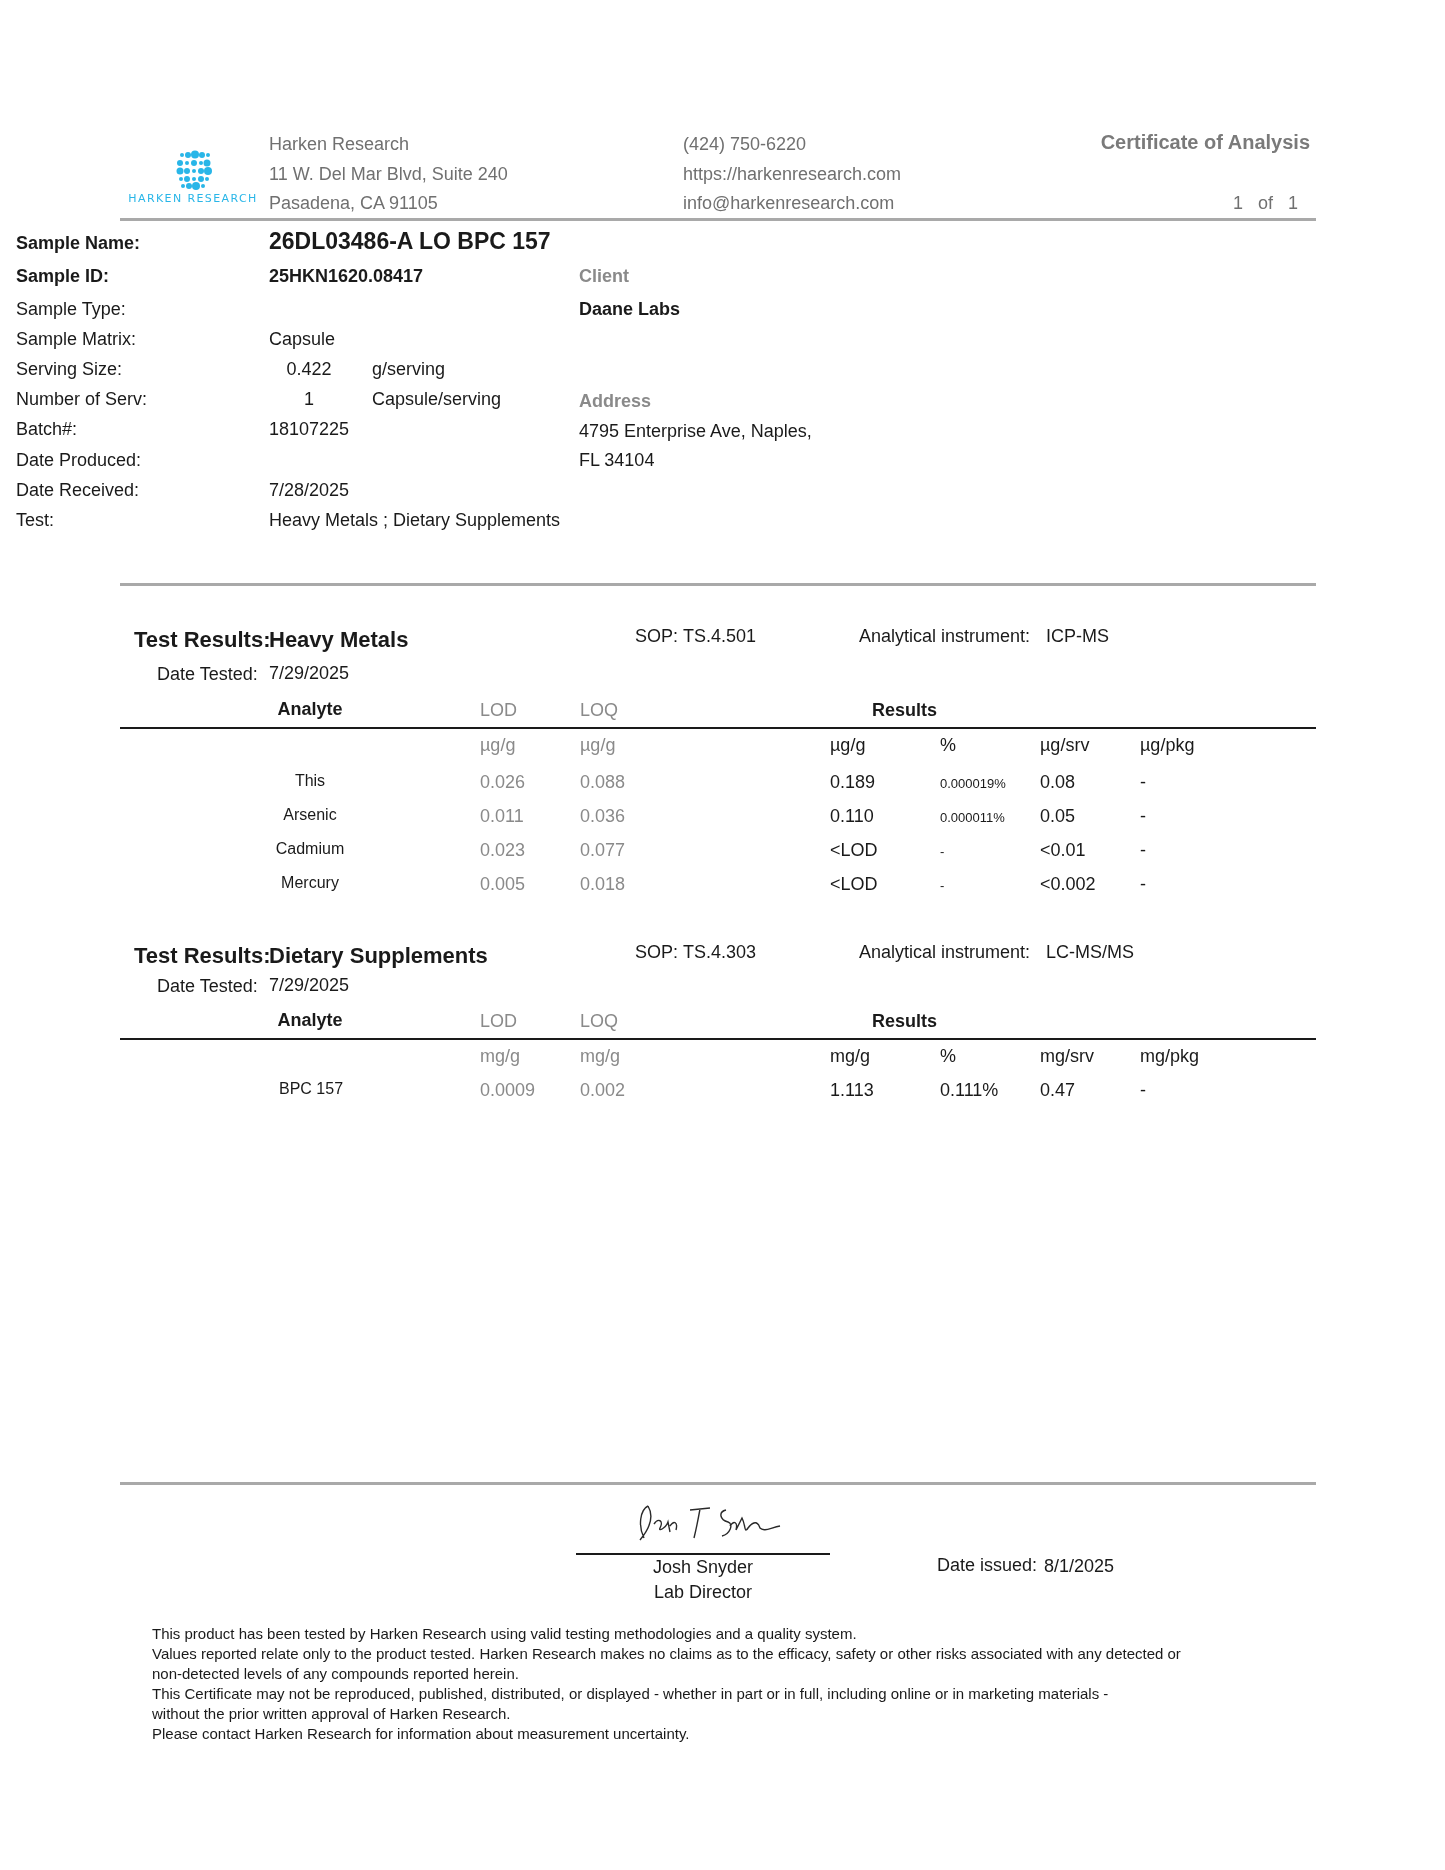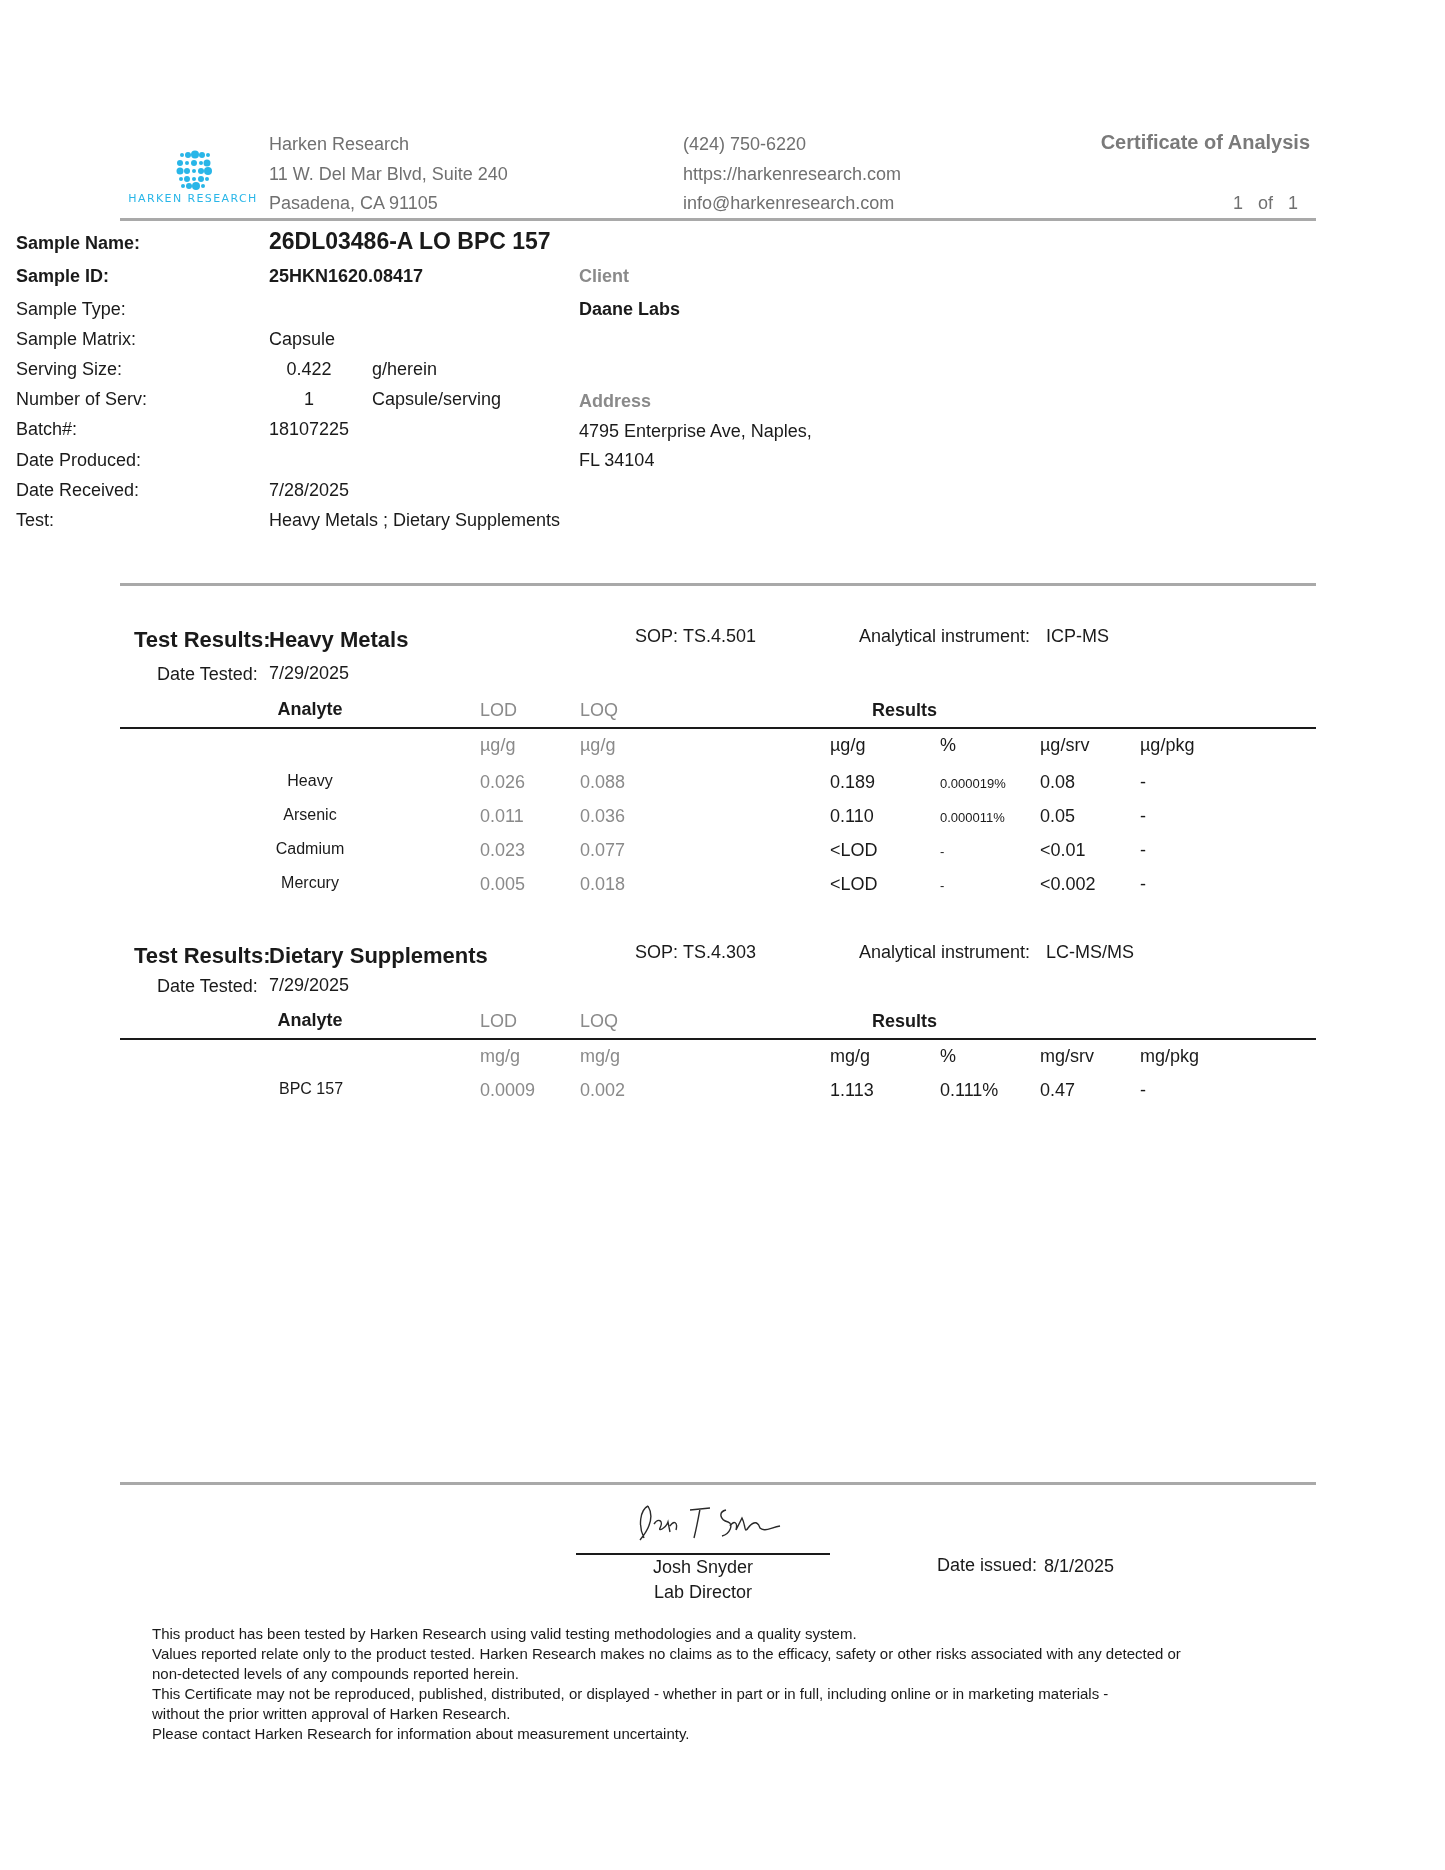--- a/index.html
+++ b/index.html
@@ -80,21 +80,21 @@
   <div class="abs val bold" style="left:269px; top:266px;">25HKN1620.08417</div>
 
   <div class="abs lbl" style="left:16px; top:299px;">Sample Type:</div>
   <div class="abs val" style="left:269px; top:299px;"></div>
 
   <div class="abs lbl" style="left:16px; top:329px;">Sample Matrix:</div>
   <div class="abs val" style="left:269px; top:329px;">Capsule</div>
 
   <div class="abs lbl" style="left:16px; top:359px;">Serving Size:</div>
   <div class="abs val" style="left:269px; top:359px; width:80px; text-align:center;">0.422</div>
-  <div class="abs val" style="left:372px; top:359px;">g/herein</div>
+  <div class="abs val" style="left:372px; top:359px;">g/serving</div>
 
   <div class="abs lbl" style="left:16px; top:389px;">Number of Serv:</div>
   <div class="abs val" style="left:269px; top:389px; width:80px; text-align:center;">1</div>
   <div class="abs val" style="left:372px; top:389px;">Capsule/serving</div>
 
   <div class="abs lbl" style="left:16px; top:419px;">Batch#:</div>
   <div class="abs val" style="left:269px; top:419px;">18107225</div>
 
   <div class="abs lbl" style="left:16px; top:450px;">Date Produced:</div>
   <div class="abs val" style="left:269px; top:450px;"></div>
@@ -133,21 +133,21 @@
   <div class="rule-black" style="left:120px; top:727px; width:1196px;"></div>
 
   <div class="cell r lightgray" style="left:480px; top:735px; width:92px;">µg/g</div>
   <div class="cell r lightgray" style="left:580px; top:735px; width:96px;">µg/g</div>
   <div class="cell r" style="left:830px; top:735px; width:102px;">µg/g</div>
   <div class="cell r" style="left:940px; top:735px; width:96px;">%</div>
   <div class="cell r" style="left:1040px; top:735px; width:100px;">µg/srv</div>
   <div class="cell r" style="left:1140px; top:735px; width:104px;">µg/pkg</div>
 
   <div>
-    <div class="cell c" style="left:250px; top:772px; width:120px; font-size:16px;">Heavy</div>
+    <div class="cell c" style="left:250px; top:772px; width:120px; font-size:16px;">This</div>
     <div class="cell r lightgray" style="left:480px; top:772px; width:92px;">0.026</div>
     <div class="cell r lightgray" style="left:580px; top:772px; width:96px;">0.088</div>
     <div class="cell r" style="left:830px; top:772px; width:102px;">0.189</div>
     <div class="cell r small" style="left:940px; top:776px; width:96px;">0.000019%</div>
     <div class="cell r" style="left:1040px; top:772px; width:100px;">0.08</div>
     <div class="cell r" style="left:1140px; top:772px; width:104px;">-</div>
   </div>
   <div>
     <div class="cell c" style="left:250px; top:806px; width:120px; font-size:16px;">Arsenic</div>
     <div class="cell r lightgray" style="left:480px; top:806px; width:92px;">0.011</div>

